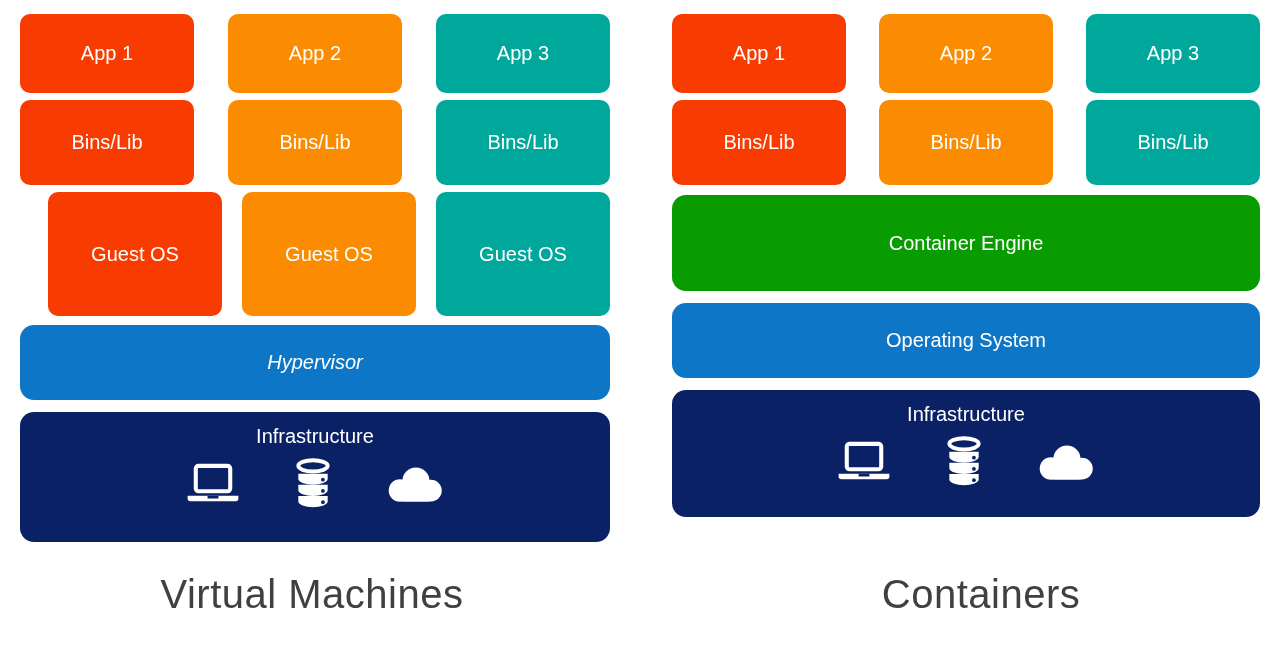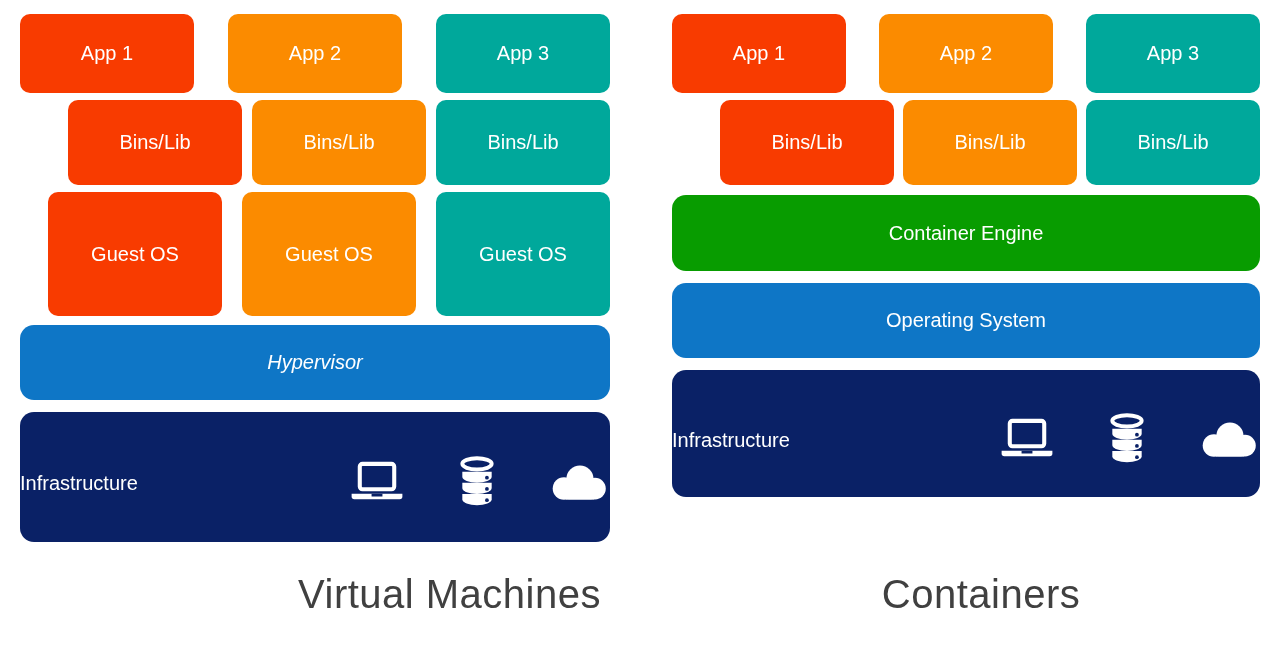--- a/index.html
+++ b/index.html
@@ -31,42 +31,43 @@
     border-radius: 10px;
     color: #ffffff;
     font-size: 20px;
     display: flex;
     align-items: center;
     justify-content: center;
     box-sizing: border-box;
   }
   .row-apps   { height: 79px;  margin-bottom: 7px; }
   .row-apps .block   { height: 79px; }
-  .row-bins   { height: 85px;  margin-bottom: 7px; margin-left: 48px; }
+  .row-bins   { height: 85px;  margin-bottom: 7px; }
   .row-bins .block   { height: 85px; }
   .row-guests { height: 124px; margin-bottom: 9px; padding-left: 28px; }
   .row-guests .block { height: 124px; }
   .ct .row-bins { margin-bottom: 10px; }
 
   .bar {
     width: 100%;
     border-radius: 14px;
     color: #ffffff;
     font-size: 20px;
     display: flex;
     align-items: center;
     justify-content: center;
     box-sizing: border-box;
   }
   .bar.hypervisor { height: 75px; margin-bottom: 12px; font-style: italic; }
-  .bar.engine     { height: 76px; margin-bottom: 12px; }
+  .bar.engine     { height: 96px; margin-bottom: 12px; }
   .bar.os         { height: 75px; margin-bottom: 12px; }
 
   .bar.infra {
-    justify-content: space-between;
+    flex-direction: column;
+    justify-content: flex-start;
     align-items: center;
   }
   .vm .bar.infra { height: 130px; }
   .ct .bar.infra { height: 127px; }
   .infra-label {
     margin-top: 12px;
     font-size: 20px;
     line-height: 1.2;
   }
   .infra-icons {
@@ -78,21 +79,21 @@
   .icon { display: flex; align-items: center; justify-content: center; }
 
   .diagram-title {
     position: absolute;
     top: 572px;
     font-size: 40px;
     color: #404040;
     text-align: center;
     letter-spacing: 0.5px;
   }
-  .diagram-title.vm-title { left: 11px;  width: 590px; text-align: right; }
+  .diagram-title.vm-title { left: 17px;  width: 590px; }
   .diagram-title.ct-title { left: 687px; width: 588px; }
 </style>
 </head>
 <body>
 
 <div class="canvas">
 
   <section class="diagram vm">
 
     <div class="col-row row-apps">

